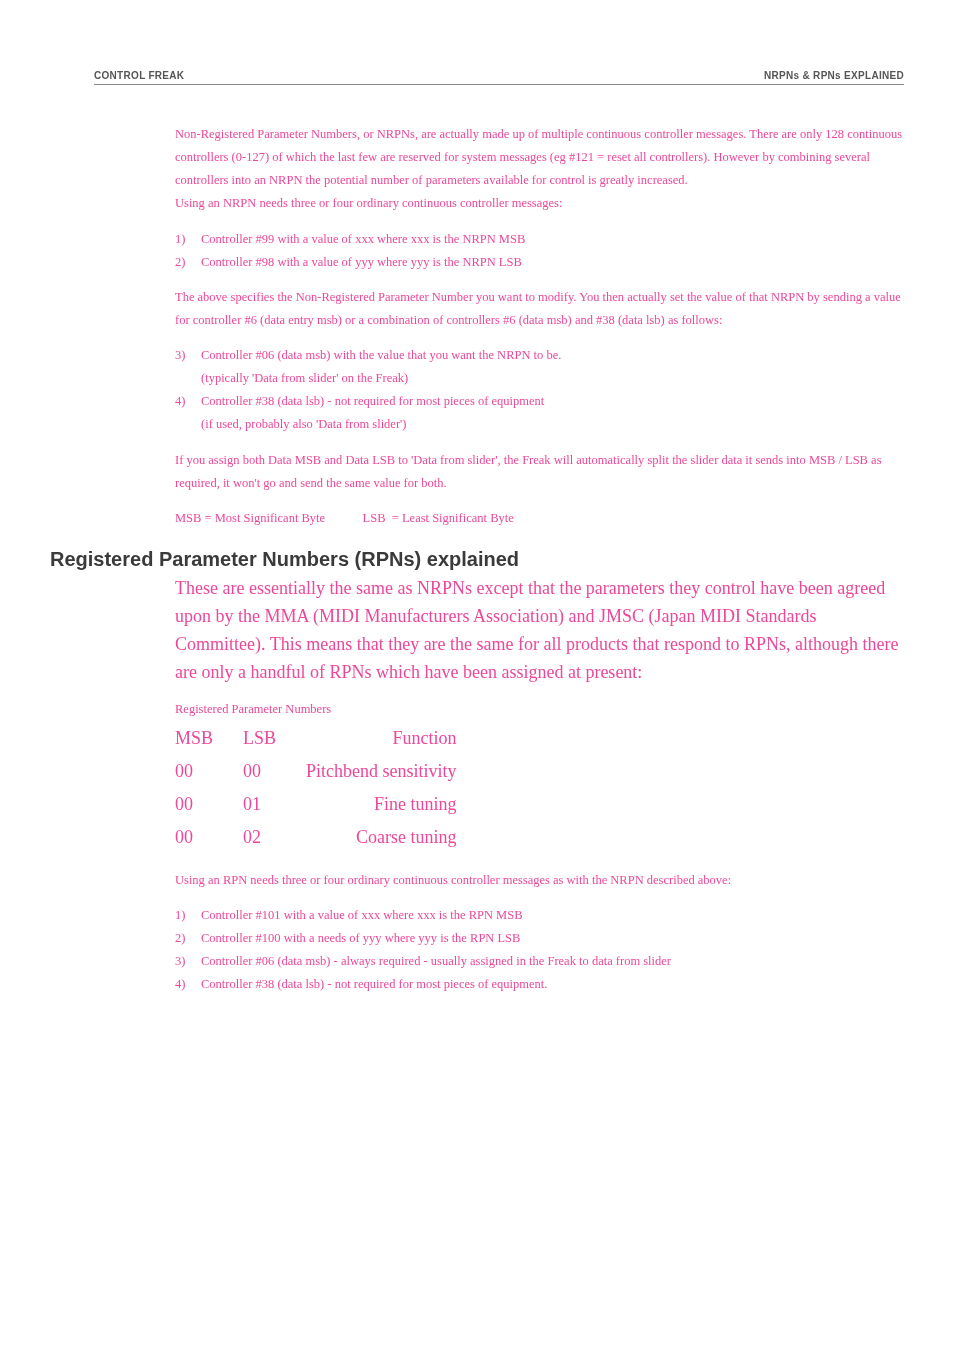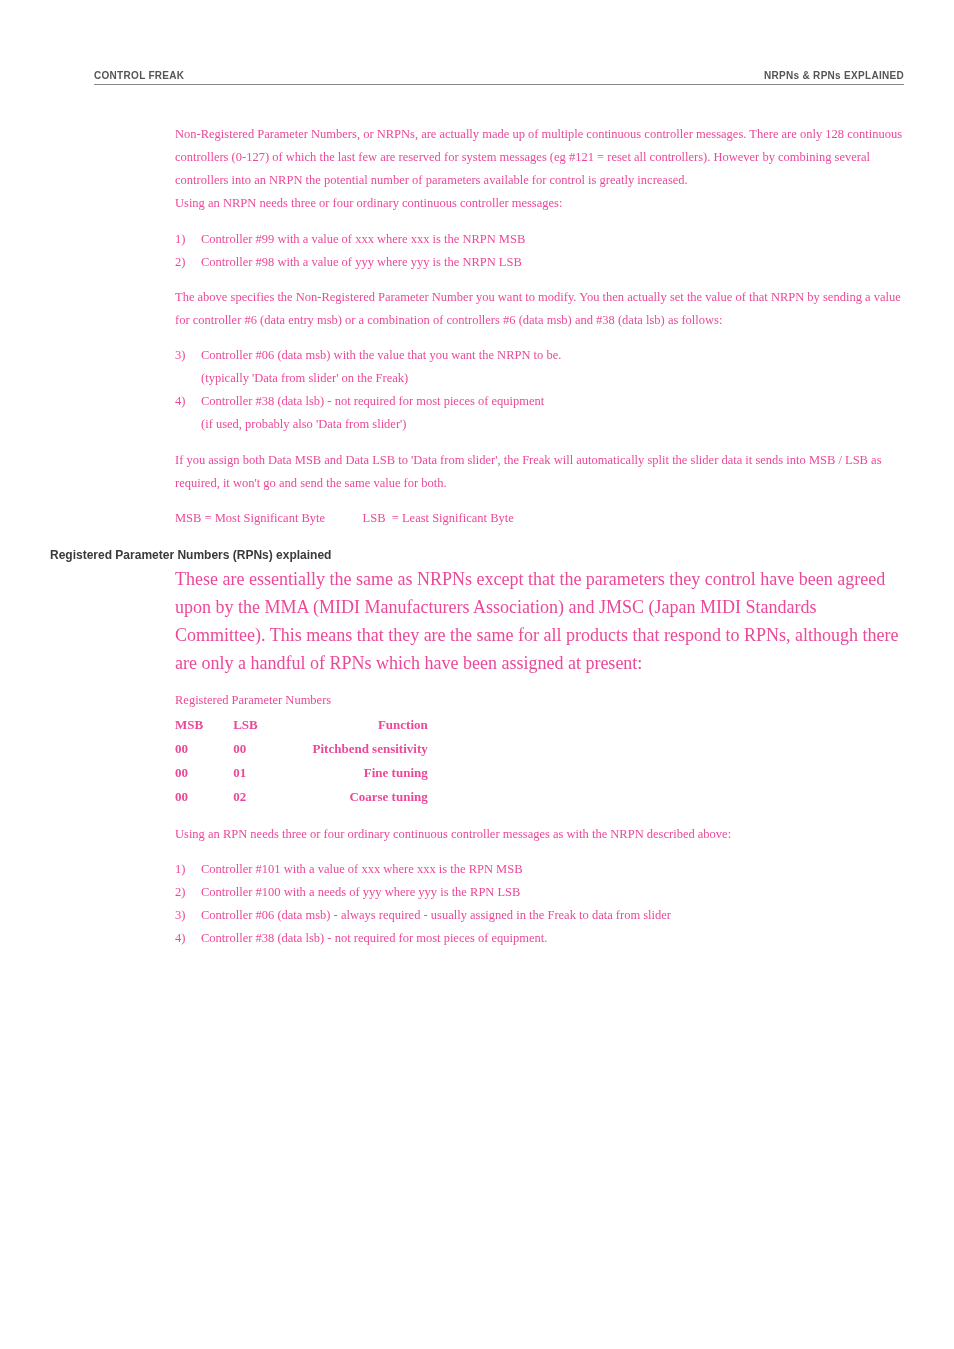--- a/index.html
+++ b/index.html
@@ -43,35 +43,34 @@
     text-indent: -26px;
     line-height: 1.85;
   }
   .num-list li .num { display: inline-block; width: 26px; text-indent: 0; }
   .sub-indent { padding-left: 26px; }
   .notes-block { margin-top: 8px; margin-bottom: 8px; }
   .msb-lsb { white-space: pre; }
   .section-heading {
     font-family: Arial, Helvetica, sans-serif;
     font-weight: bold;
-    font-size: 12px;
+    font-size: 20px;
     color: #3a3a3a;
     margin: 18px 0 4px 0;
     padding-left: 0;
   }
   .intro {
     font-size: 18px;
     line-height: 1.55;
     margin-bottom: 14px;
   }
   .rpn-table {
     display: table;
     margin-bottom: 14px;
-    font-size: 13px;
-    font-weight: bold;
+    font-size: 18px;
   }
   .rpn-row { display: table-row; }
   .rpn-cell { display: table-cell; padding-right: 30px; line-height: 1.85; }
   .rpn-cell.fn { text-align: right; min-width: 140px; }
   .footer {
     margin-top: 420px;
     border-top: 1px solid #888;
     padding: 4px 50px 10px 50px;
     display: flex;
     justify-content: space-between;

